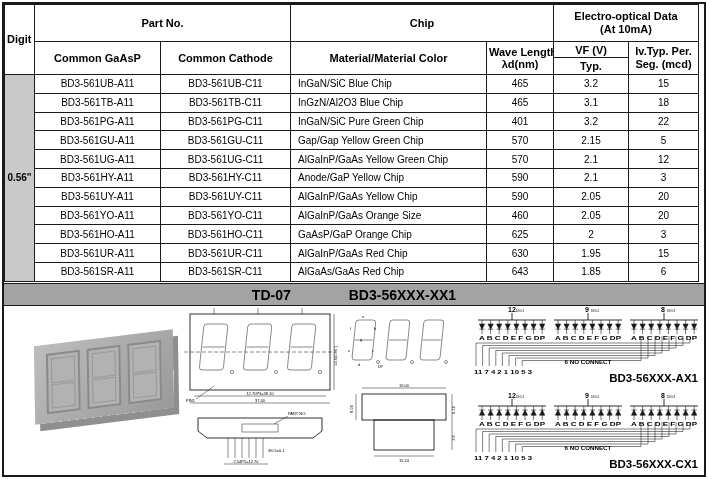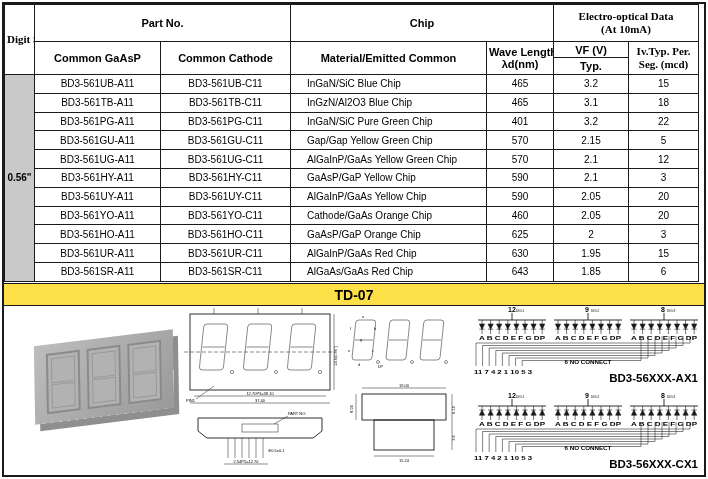--- a/index.html
+++ b/index.html
@@ -4,26 +4,26 @@
 <style>
   html,body{margin:0;padding:0;background:#fff;}
   .page{position:relative;width:708px;height:479px;background:#fff;font-family:"Liberation Sans",sans-serif;color:#000;overflow:hidden;}
   .frame{position:absolute;left:2px;top:2px;right:2px;bottom:2px;border:2px solid #1a1a1a;}
   
   table.spec{position:absolute;left:4px;top:4px;width:694px;border-collapse:collapse;table-layout:fixed;}
   table.spec th,table.spec td{border:1.4px solid #1a1a1a;padding:0 2px;overflow:hidden;white-space:nowrap;}
   table.spec th{font-size:11px;font-weight:bold;text-align:center;background:#fff;}
   th.gray,td.digit-cell{background:#c9c9c9;}
   th.wave{font-weight:normal;font-size:9.5px;line-height:1.1;}
-  th.two{line-height:1.15;font-family:Liberation Serif, serif;}
+  th.two{line-height:1.15;}
   td.digit-cell{font-weight:bold;font-size:11px;text-align:center;}
   table.spec td{font-size:10px;height:17.8px;text-align:center;}
-  table.spec td.mat{text-align:left;padding-left:16px;}
+  table.spec td.mat{text-align:left;padding-left:7px;}
   
-  .banner{position:absolute;left:4px;right:4px;top:283px;height:21px;background:#fde047;border-top:1.4px solid #1a1a1a;border-bottom:1.4px solid #1a1a1a;display:flex;align-items:center;justify-content:center;gap:58px;font-size:14px;font-weight:bold;}
+  .banner{position:absolute;left:4px;right:4px;top:283px;height:21px;background:#a3a3a3;border-top:1.4px solid #1a1a1a;border-bottom:1.4px solid #1a1a1a;display:flex;align-items:center;justify-content:center;gap:58px;font-size:14px;font-weight:bold;}
   
   .bottom{position:absolute;left:4px;right:4px;top:306px;bottom:2px;display:flex;margin-left:8px;}
   .photo-col{width:182px;position:relative;}
   .photo{position:absolute;left:22px;top:32px;width:140px;height:78px;background:linear-gradient(135deg,#bdbdbd 0%,#a8a8a8 60%,#9a9a9a 100%);transform:rotate(-7deg) skewX(-6deg);box-shadow:5px 7px 0 #8f8f8f;display:flex;align-items:center;justify-content:space-around;padding:6px 8px;box-sizing:border-box;}
   .photo .digit{width:30px;height:56px;border:2px solid #8a8a8a;background:#b2b2b2;position:relative;}
   .photo .digit:before{content:"";position:absolute;left:3px;right:3px;top:3px;bottom:50%;border:1.5px solid #999;}
   .photo .digit:after{content:"";position:absolute;left:3px;right:3px;top:52%;bottom:3px;border:1.5px solid #999;}
   .mid-col{width:282px;}
   .pin-col{flex:1;position:relative;}
   svg text{font-family:"Liberation Sans",sans-serif;fill:#000;}
@@ -61,21 +61,21 @@
         <th colspan="2" style="height:36px">Part No.</th>
         <th colspan="2">Chip</th>
         <th colspan="2" class="two">
           <div>Electro-optical Data</div>
           <div>(At 10mA)</div>
         </th>
       </tr>
       <tr>
         <th rowspan="2">Common GaAsP</th>
         <th rowspan="2">Common Cathode</th>
-        <th rowspan="2">Material/Emitted Common</th>
+        <th rowspan="2">Material/Material Color</th>
         <th rowspan="2" class="wave">
           <div>Wave Length</div>
           <div>λd(nm)</div>
         </th>
         <th style="height:15px">VF (V)</th>
         <th rowspan="2" class="two">
           <div>Iv.Typ. Per.</div>
           <div>Seg. (mcd)</div>
         </th>
       </tr>
@@ -121,37 +121,37 @@
           <td class="pn">BD3-561UG-A11</td>
           <td class="pn">BD3-561UG-C11</td>
           <td class="mat">AlGaInP/GaAs Yellow Green Chip</td>
           <td class="num">570</td>
           <td class="num">2.1</td>
           <td class="num">12</td>
         </tr>
         <tr>
           <td class="pn">BD3-561HY-A11</td>
           <td class="pn">BD3-561HY-C11</td>
-          <td class="mat">GaAsP/GaP Yellow  Chip</td>
+          <td class="mat">Anode/GaP Yellow  Chip</td>
           <td class="num">590</td>
           <td class="num">2.1</td>
           <td class="num">3</td>
         </tr>
         <tr>
           <td class="pn">BD3-561UY-A11</td>
           <td class="pn">BD3-561UY-C11</td>
           <td class="mat">AlGaInP/GaAs Yellow  Chip</td>
           <td class="num">590</td>
           <td class="num">2.05</td>
           <td class="num">20</td>
         </tr>
         <tr>
           <td class="pn">BD3-561YO-A11</td>
           <td class="pn">BD3-561YO-C11</td>
-          <td class="mat">Cathode/GaAs Orange  Chip</td>
+          <td class="mat">AlGaInP/GaAs Orange  Size</td>
           <td class="num">460</td>
           <td class="num">2.05</td>
           <td class="num">20</td>
         </tr>
         <tr>
           <td class="pn">BD3-561HO-A11</td>
           <td class="pn">BD3-561HO-C11</td>
           <td class="mat">GaAsP/GaP Orange  Chip</td>
           <td class="num">625</td>
           <td class="num">2</td>
@@ -171,20 +171,21 @@
           <td class="mat">AlGaAs/GaAs Red Chip</td>
           <td class="num">643</td>
           <td class="num">1.85</td>
           <td class="num">6</td>
         </tr>
       </tbody>
   </table>
 
   <div class="banner">
     <span>TD-07</span>
+    <span>BD3-56XXX-XX1</span>
   </div>
 
   <div class="bottom">
 
     <div class="photo-col">
       <div class="photo">
         <div class="digit"></div>
         <div class="digit"></div>
         <div class="digit"></div>
       </div>

